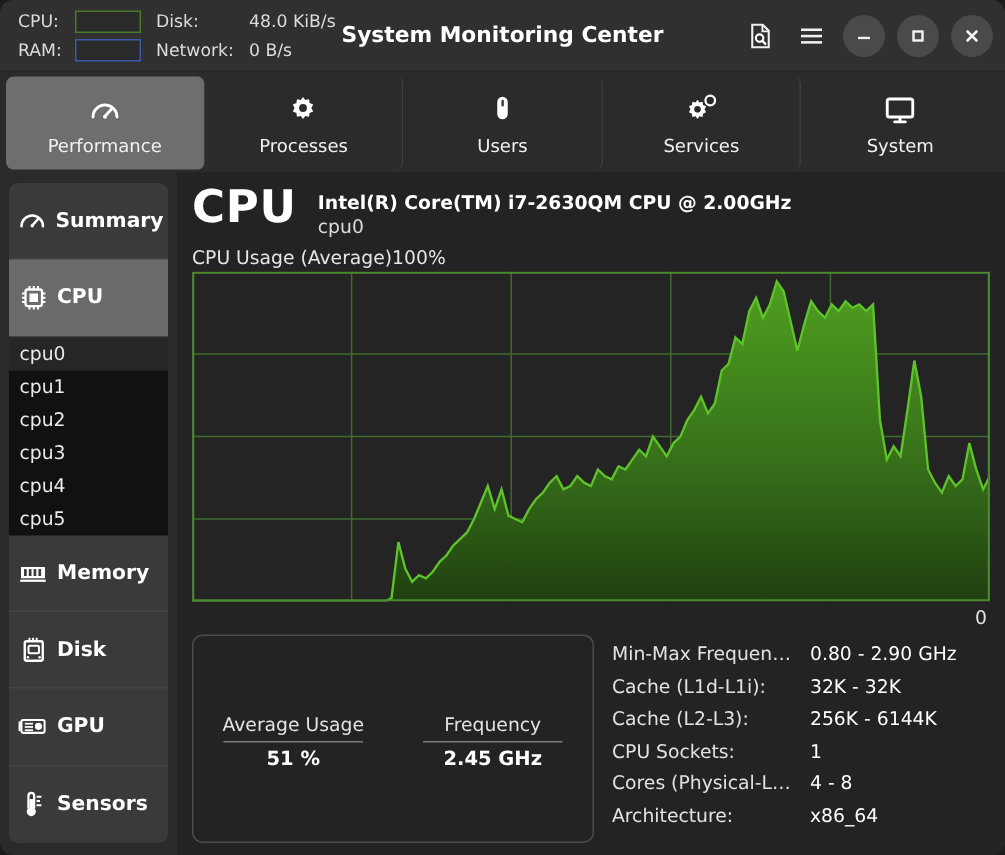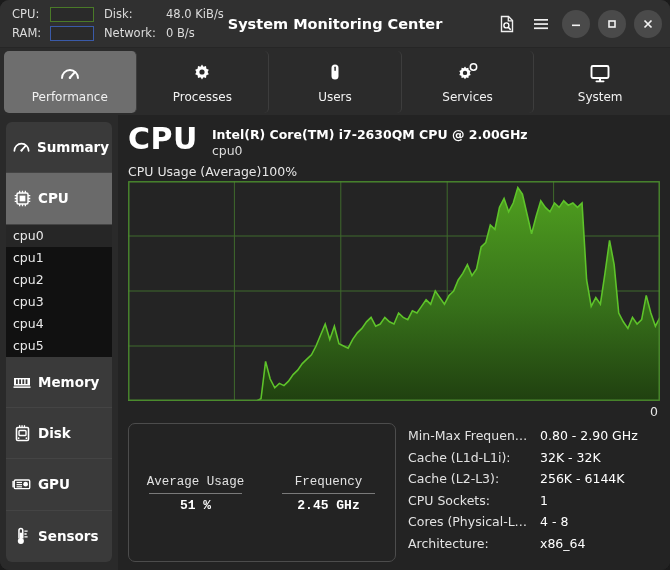--- a/index.html
+++ b/index.html
@@ -136,21 +136,21 @@
   }
   .chart-wrap { position: relative; height: 222px; padding: 0 2px 0 4px; }
   .chart-wrap svg { display: block; width: 100%; height: 220px; }
   .chart-zero {
     text-align: right; font-size: 12.5px; color: #e6e6e6;
     padding: 1px 4px 0 0;
   }
 
   
   .bottom { display: flex; gap: 6px; flex: 1; padding: 4px 2px 0 4px; min-height: 0; }
-  .bl { width: 268px; display: flex; flex-direction: column; gap: 23px; flex: 0 0 268px; font-family: Liberation Mono, monospace; }
+  .bl { width: 268px; display: flex; flex-direction: column; gap: 23px; flex: 0 0 268px; }
   .card {
     border: 1px solid #4c4c4c; border-radius: 7px;
     background: #232323;
     display: flex; flex: 1; align-items: center;
   }
   .cell { flex: 1; text-align: center; padding: 4px 2px; }
   .cell-lab {
     font-size: 12.5px; color: #e2e2e2;
     display: inline-block; padding-bottom: 2px;
   }

